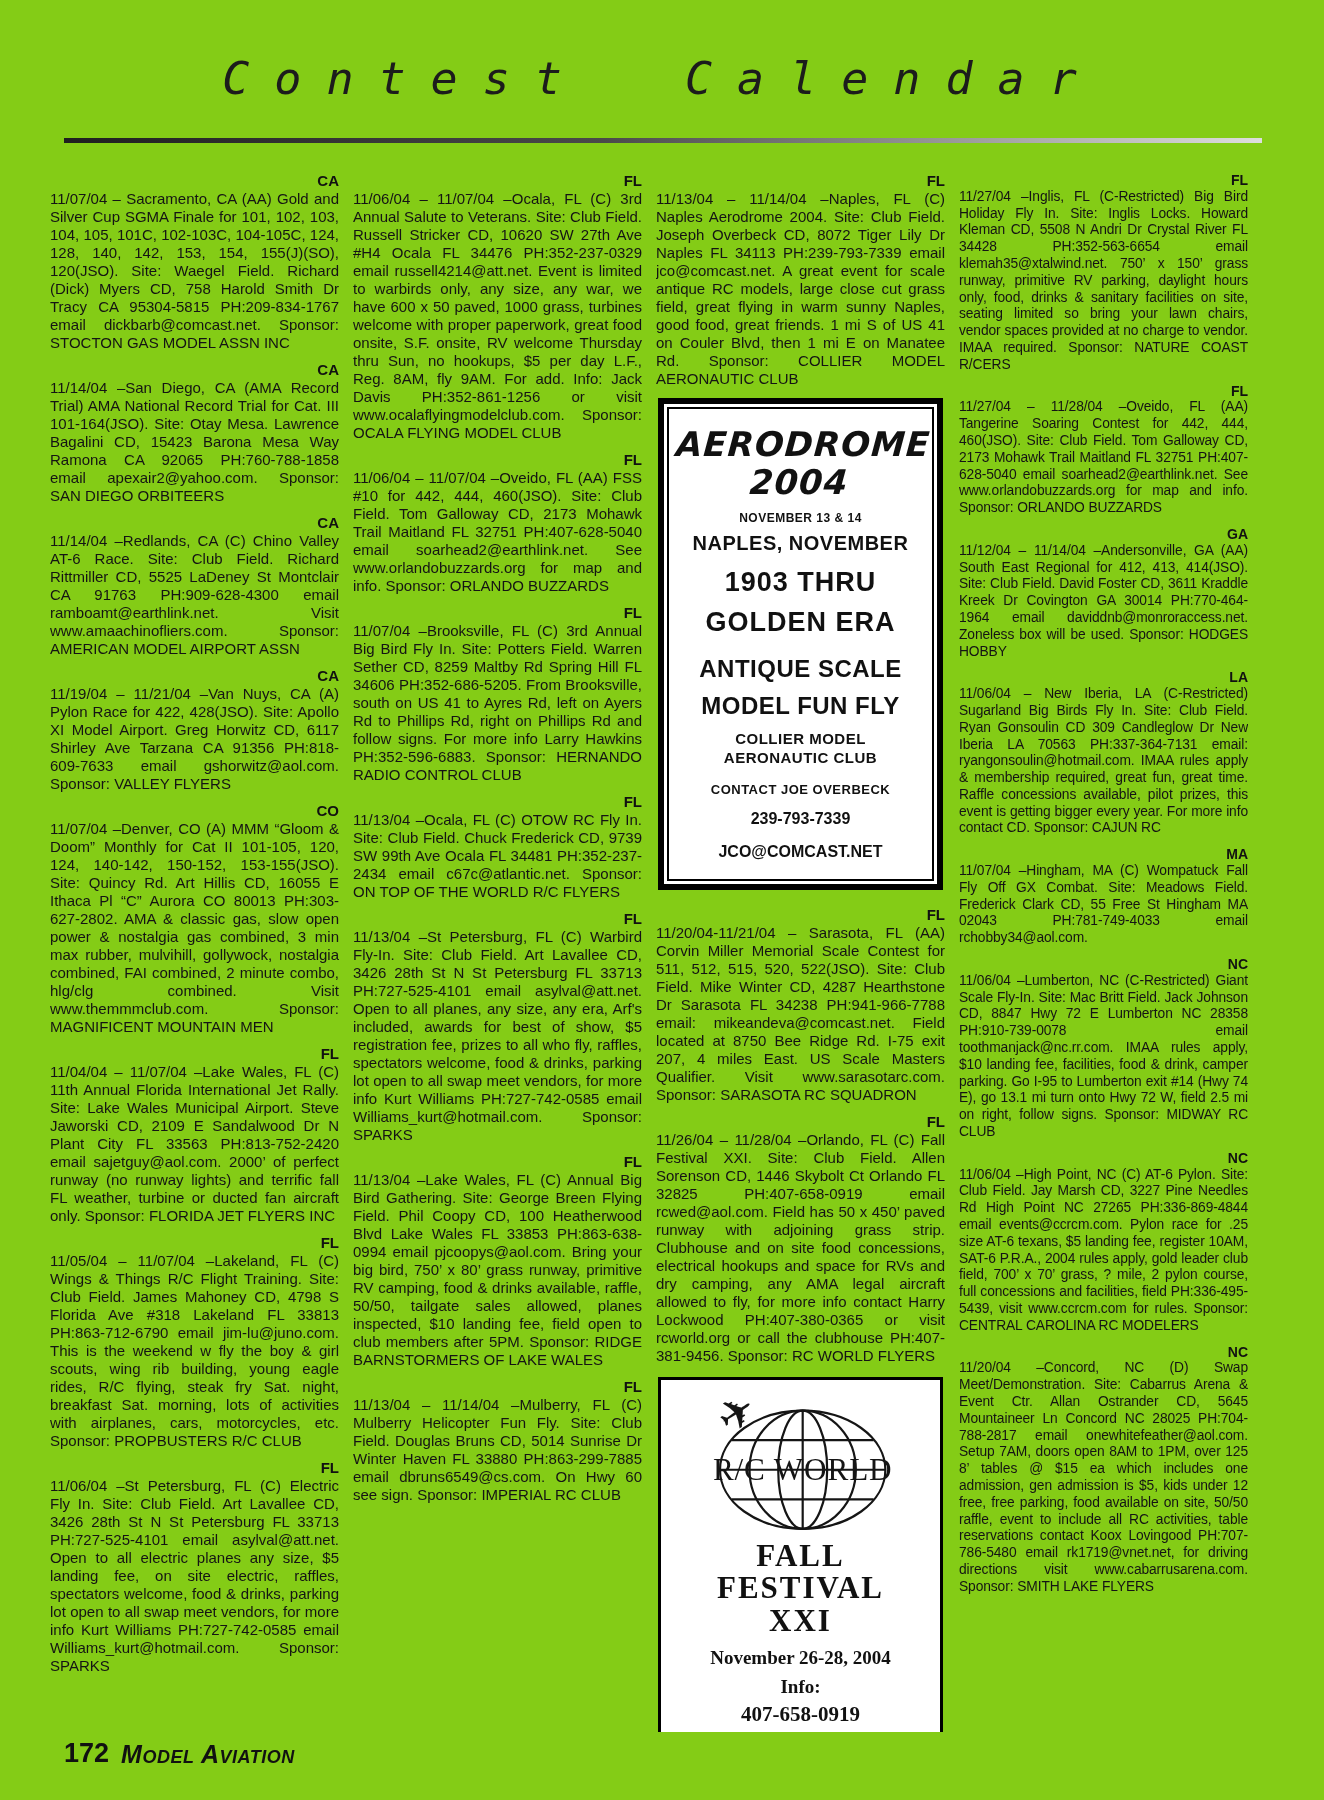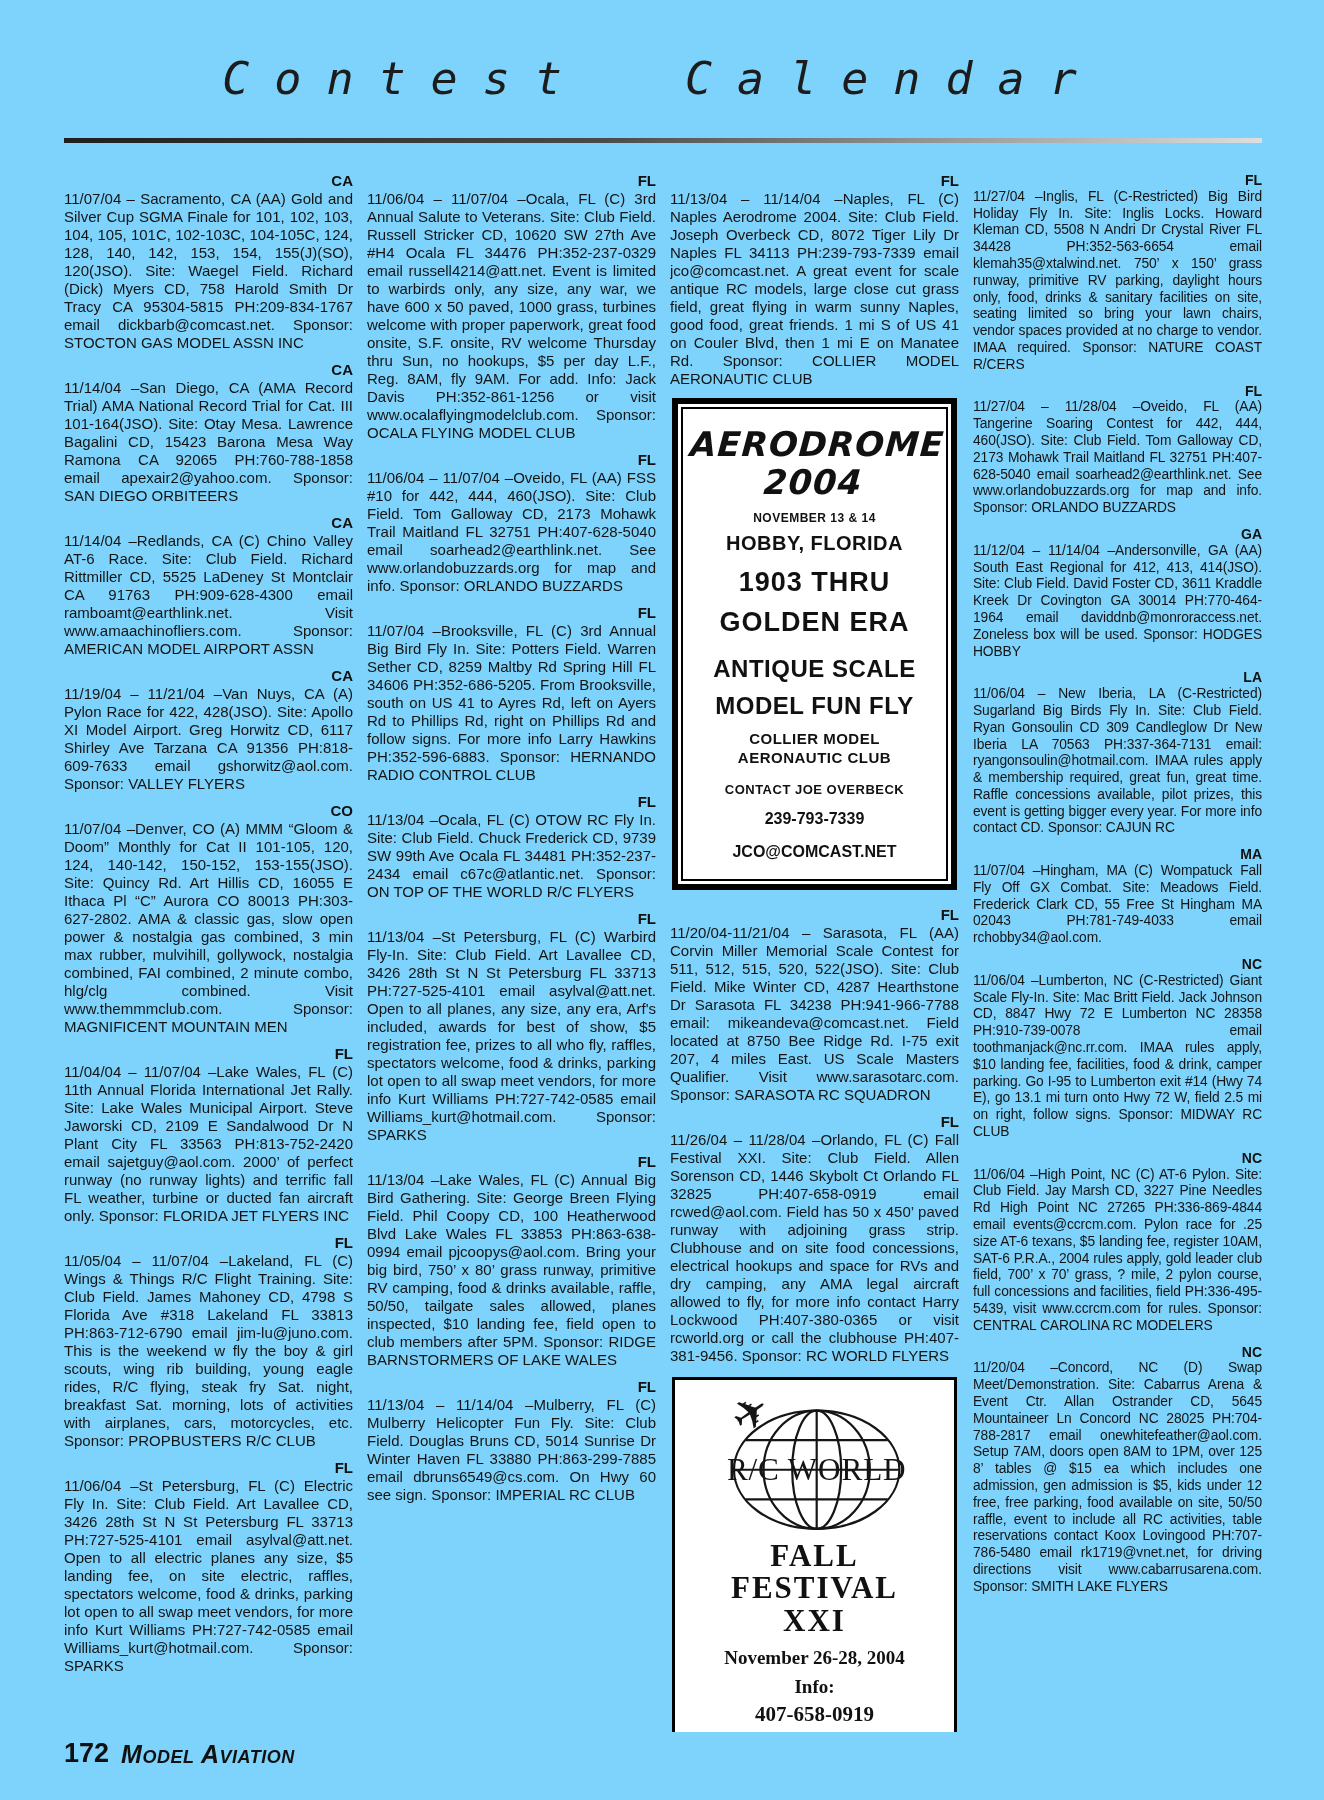--- a/index.html
+++ b/index.html
@@ -1,31 +1,31 @@
 <!DOCTYPE html>
 <html><head>
 <meta charset="utf-8">
 <style>
   html,body{margin:0;padding:0;background:#e8e8e8;}
   .page{
-    position:relative;width:1324px;height:1800px;background:#7dd3fc;
+    position:relative;width:1324px;height:1800px;background:#84cc16;
     font-family:"Liberation Sans",sans-serif;color:#111;overflow:hidden;
     margin:0 auto;
   }
   .masthead{
     position:absolute;top:52px;left:0;width:100%;text-align:center;
     font-family:"DejaVu Sans Mono",monospace;font-style:italic;
     font-size:45px;letter-spacing:25px;word-spacing:46px;color:#1c1c1c;
   }
   .rule{
     position:absolute;top:138px;left:64px;width:1198px;height:5px;
     background:linear-gradient(to right,#1f1f1f 0%,#4a4a4a 45%,#a9a9a9 80%,#dedede 100%);
   }
   .cols{
-    position:absolute;top:172px;left:64px;width:1198px;height:1560px;
+    position:absolute;top:172px;left:50px;width:1198px;height:1560px;
     display:grid;grid-template-columns:repeat(4,1fr);column-gap:14px;
   }
   .col{overflow:hidden;}
   .entry{margin-bottom:9px;}
   .state{
     font-weight:bold;text-align:right;font-size:15px;line-height:18px;
   }
   .etext{
     font-size:15px;line-height:18px;text-align:justify;
     overflow-wrap:break-word;color:#141414;
@@ -158,21 +158,21 @@
           </div>
         </div>
 
       <div class="ad-aero">
         <div class="ad-aero-inner">
           <div class="aero-title">
             <div>AERODROME</div>
             <div>2004</div>
           </div>
           <div class="aero-date">NOVEMBER 13 &amp; 14</div>
-          <div class="aero-loc">HOBBY, FLORIDA</div>
+          <div class="aero-loc">NAPLES, NOVEMBER</div>
           <div class="aero-big1">1903 THRU</div>
           <div class="aero-big2">GOLDEN ERA</div>
           <div class="aero-big3">ANTIQUE SCALE</div>
           <div class="aero-big4">MODEL FUN FLY</div>
           <div class="aero-club">
             <div>COLLIER MODEL</div>
             <div>AERONAUTIC CLUB</div>
           </div>
           <div class="aero-contact">CONTACT JOE OVERBECK</div>
           <div class="aero-phone">239-793-7339</div>

